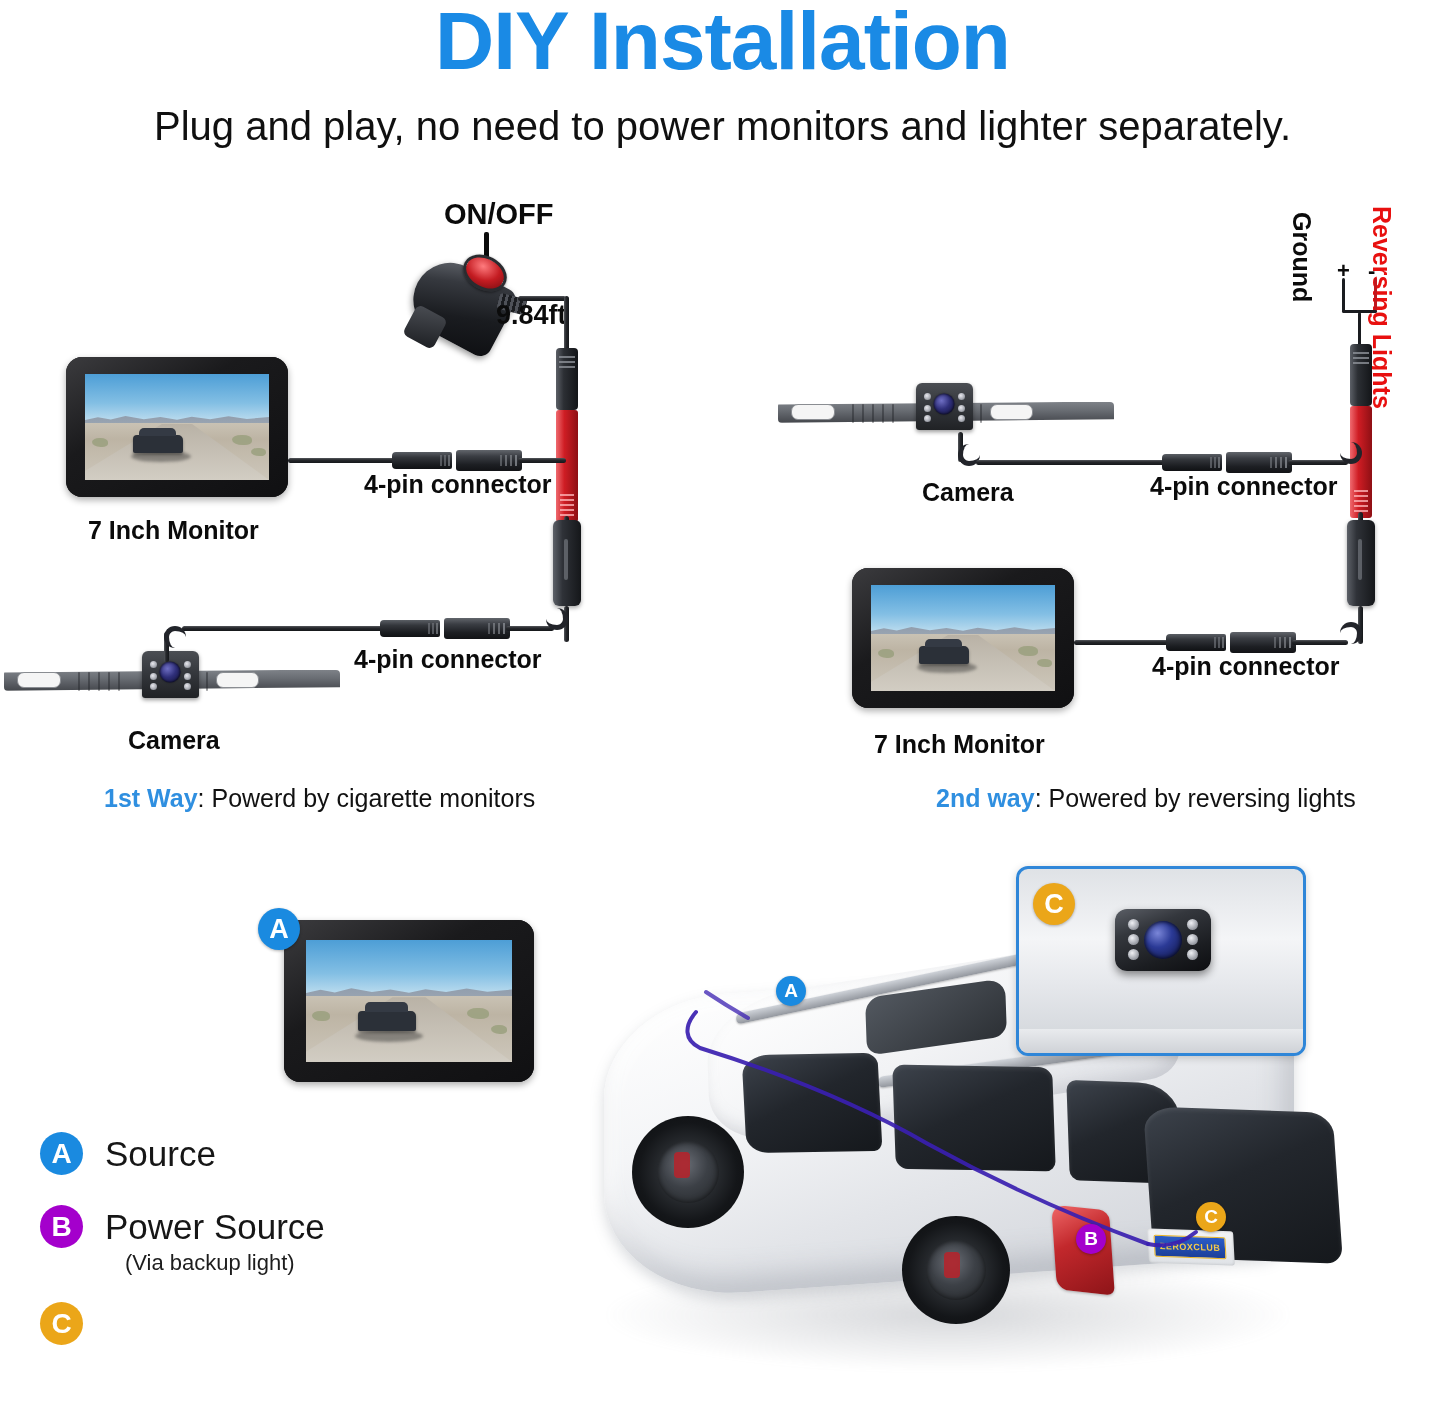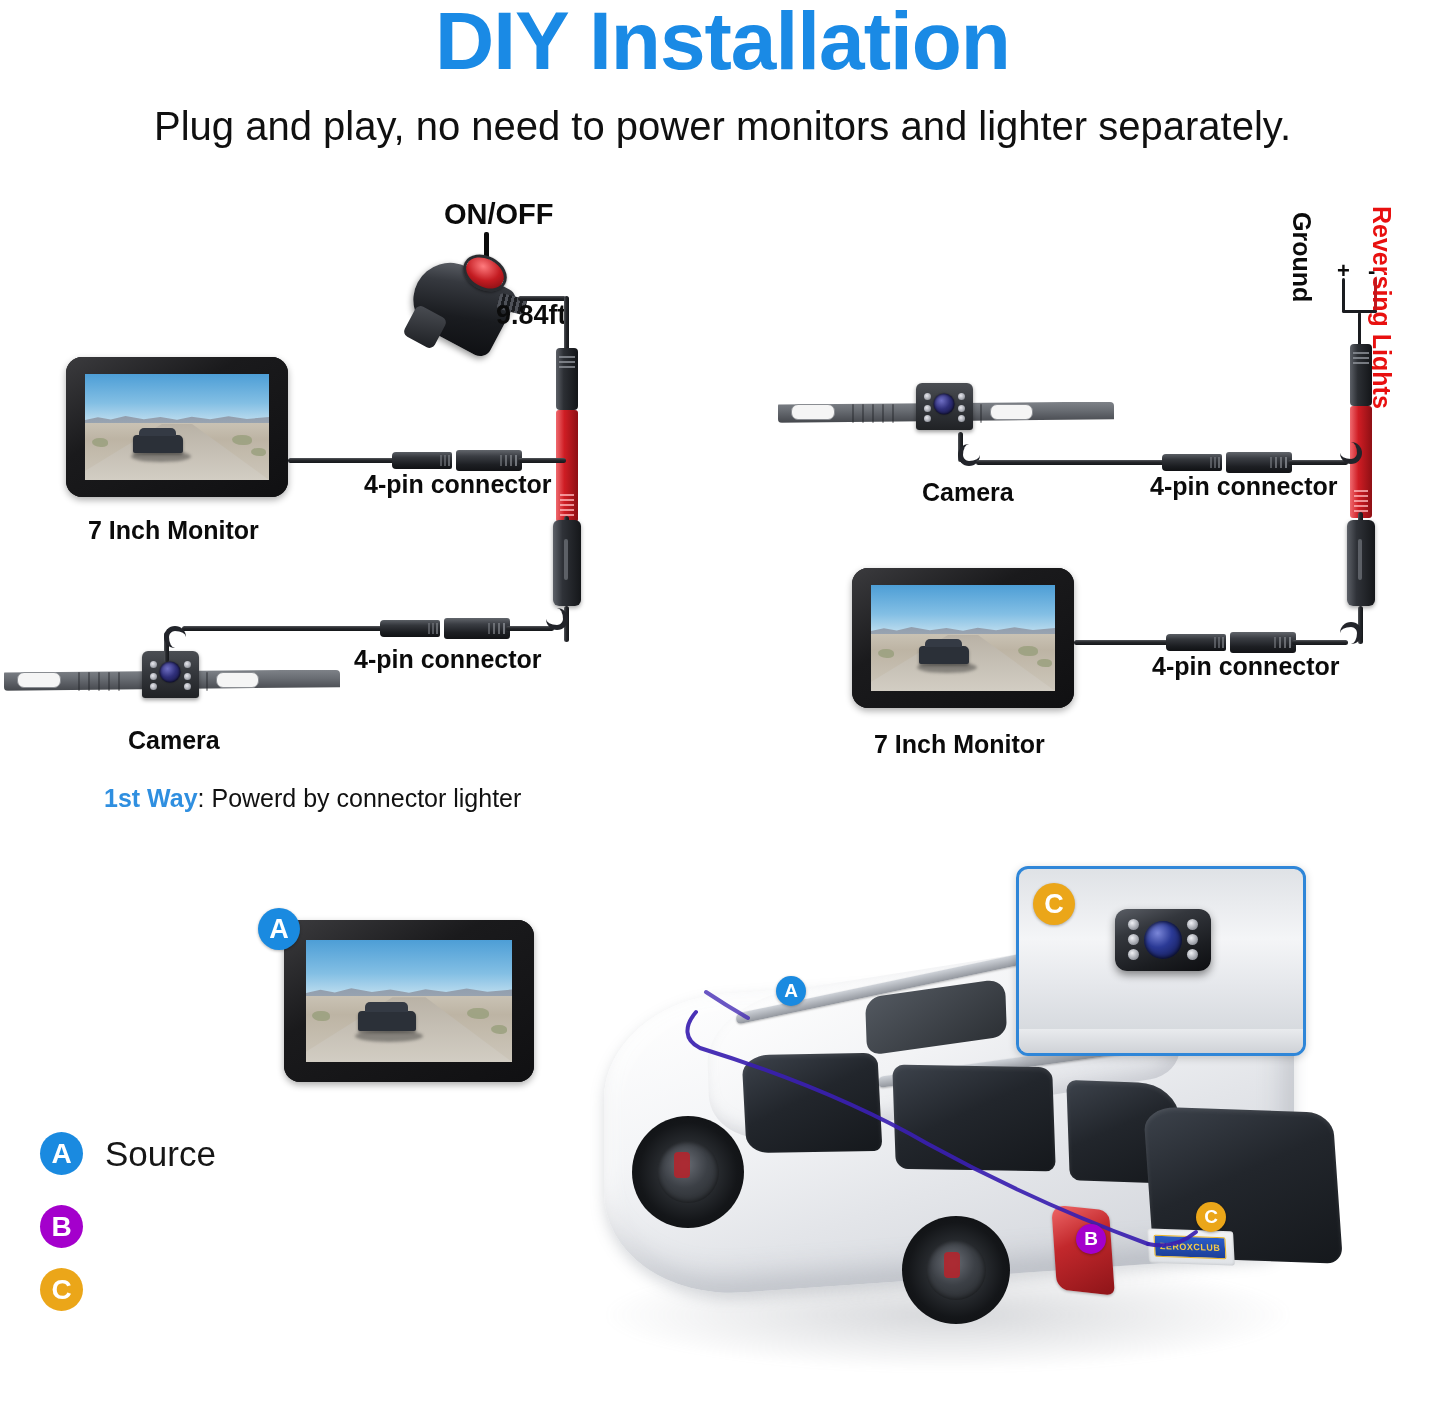--- a/index.html
+++ b/index.html
@@ -326,21 +326,21 @@
     <div class="male"></div>
       <div class="gap"></div>
       <div class="female"></div>
   </div>
   <div class="wire wire-h" style="left:506px; top:626px; width:48px;"></div>
   <div class="elbow" style="left:546px; top:608px; width:22px; height:22px;
        border-left:none; border-top:none;"></div>
   <div class="lbl" style="left:354px; top:645px; font-size:25px;">4-pin connector</div>
 
   <div style="position:absolute; left:104px; top:784px; font-size:25px; white-space:nowrap;">
-    <span style="color:#2f8fe0; font-weight:bold;">1st Way</span><span style="color:#111;">: Powerd by connector lighter</span>
+    <span style="color:#2f8fe0; font-weight:bold;">1st Way</span><span style="color:#111;">: Powerd by cigarette monitors</span>
   </div>
 
   <div style="position:absolute; left:1316px; top:212px;">
     <div class="rot-cw lbl" style="position:relative; left:0; top:0; font-size:25px;">Ground</div>
   </div>
 
   <div style="position:absolute; left:1396px; top:206px;">
     <div class="rot-cw lbl" style="position:relative; left:0; top:0; font-size:25px; color:#e8100f;">Reversing Lights</div>
   </div>
 
@@ -422,20 +422,23 @@
   <div class="conn" style="left:1166px; top:634px; width:130px;">
     <div class="male"></div>
       <div class="gap"></div>
       <div class="female"></div>
   </div>
   <div class="wire wire-h" style="left:1292px; top:640px; width:56px;"></div>
   <div class="elbow" style="left:1340px; top:622px; width:22px; height:22px;
        border-left:none; border-bottom:none;"></div>
   <div class="lbl" style="left:1152px; top:652px; font-size:25px;">4-pin connector</div>
 
+  <div style="position:absolute; left:936px; top:784px; font-size:25px; white-space:nowrap;">
+    <span style="color:#2f8fe0; font-weight:bold;">2nd way</span><span style="color:#111;">: Powered by reversing lights</span>
+  </div>
 
   <div class="monitor" style="left:284px; top:920px; width:250px; height:162px;">
     <div class="bez"></div>
     <div class="screen" style="left:22px; top:20px; right:22px; bottom:20px;">
       <div class="scene">
         <div class="sky"></div>
         <div class="mtn"></div>
         <div class="ground"></div>
         <div class="road"></div>
         <div class="brush" style="left:3%; top:58%; width:18px; height:10px;"></div>
@@ -505,21 +508,23 @@
   <div class="legend">
 
     <div class="leg-row">
       <div class="leg-badge" style="background:#1a8ae0;">A</div>
       <div class="leg-text">Source</div>
     </div>
     <div style="height:24px;"></div>
 
     <div class="leg-row">
       <div class="leg-badge" style="background:#a400cc;">B</div>
-    </div>
+      <div class="leg-text">Power Source</div>
+    </div>
+    <div class="leg-sub">(Via backup light)</div>
     <div style="height:14px;"></div>
 
     <div class="leg-row">
       <div class="leg-badge" style="background:#eba619;">C</div>
     </div>
 
   </div>
 
 </div>
 

